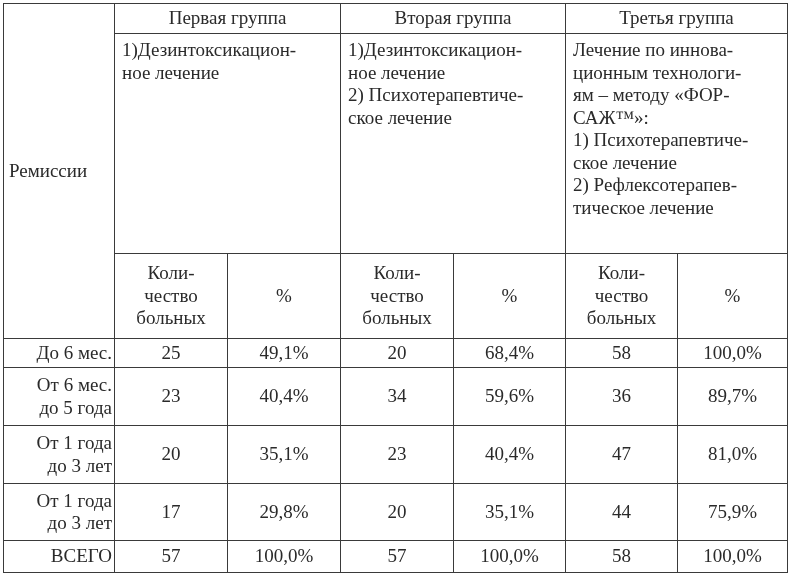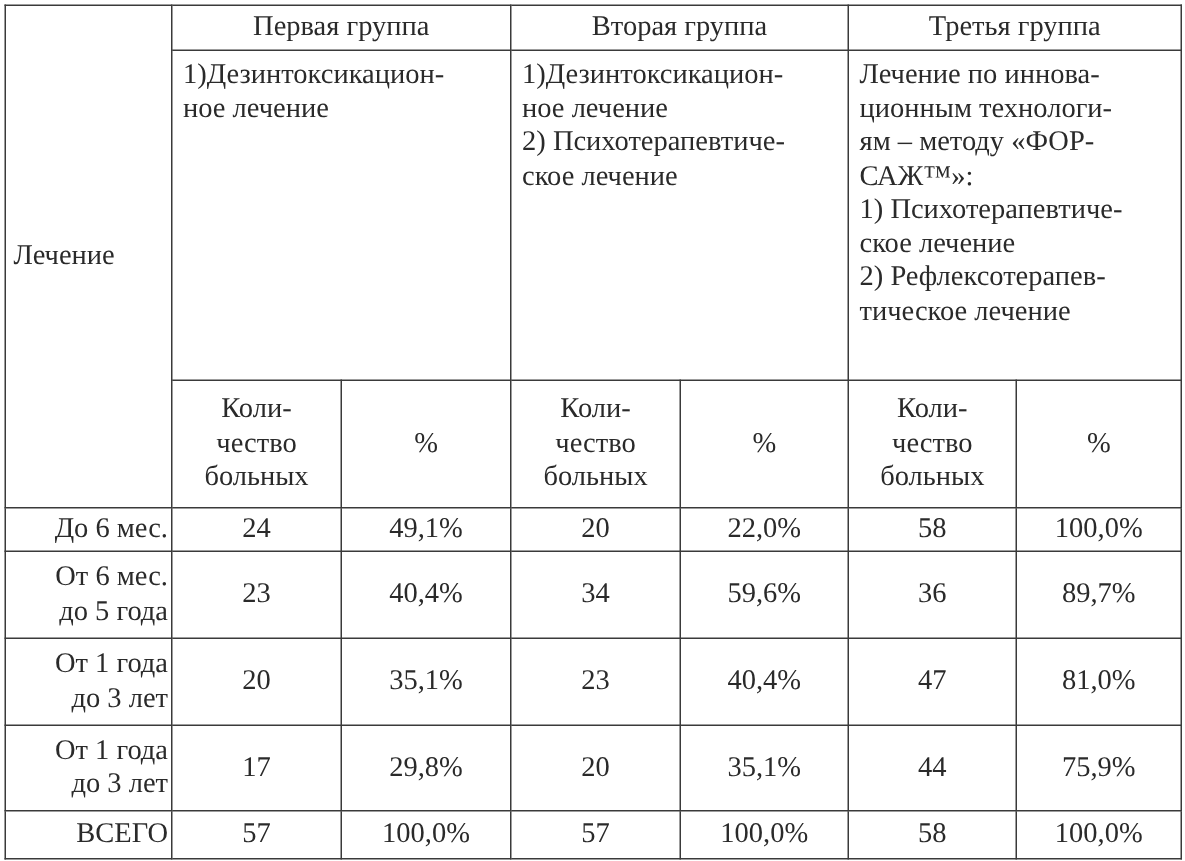--- a/index.html
+++ b/index.html
@@ -54,21 +54,21 @@
     <col style="width:113px">
     <col style="width:113px">
     <col style="width:113px">
     <col style="width:112px">
     <col style="width:112px">
     <col style="width:110px">
   </colgroup>
   <tbody>
       <tr style="height:30px">
     <td rowspan="3" class="l rowlabel">
-      <span>Лечение</span>
+      <span>Ремиссии</span>
     </td>
     <td colspan="2" class="c grp">Первая группа</td>
     <td colspan="2" class="c grp">Вторая группа</td>
     <td colspan="2" class="c grp">Третья группа</td>
   </tr>
   <tr style="height:220px">
     <td colspan="2" class="desc">
       <div>1)Дезинтоксикацион-</div>
       <div>ное лечение</div>
     </td>
@@ -107,24 +107,24 @@
       <div>чество</div>
       <div>больных</div>
     </td>
     <td class="c">%</td>
   </tr>
 
   <tr style="height:29px">
     <td class="l rowlabel">
       <div>До 6 мес.</div>
     </td>
-    <td class="c">24</td>
+    <td class="c">25</td>
     <td class="c">49,1%</td>
     <td class="c">20</td>
-    <td class="c">22,0%</td>
+    <td class="c">68,4%</td>
     <td class="c">58</td>
     <td class="c">100,0%</td>
   </tr>
 
   <tr style="height:58px">
     <td class="l rowlabel">
       <div>От 6 мес.</div>
       <div>до 5 года</div>
     </td>
     <td class="c">23</td>

